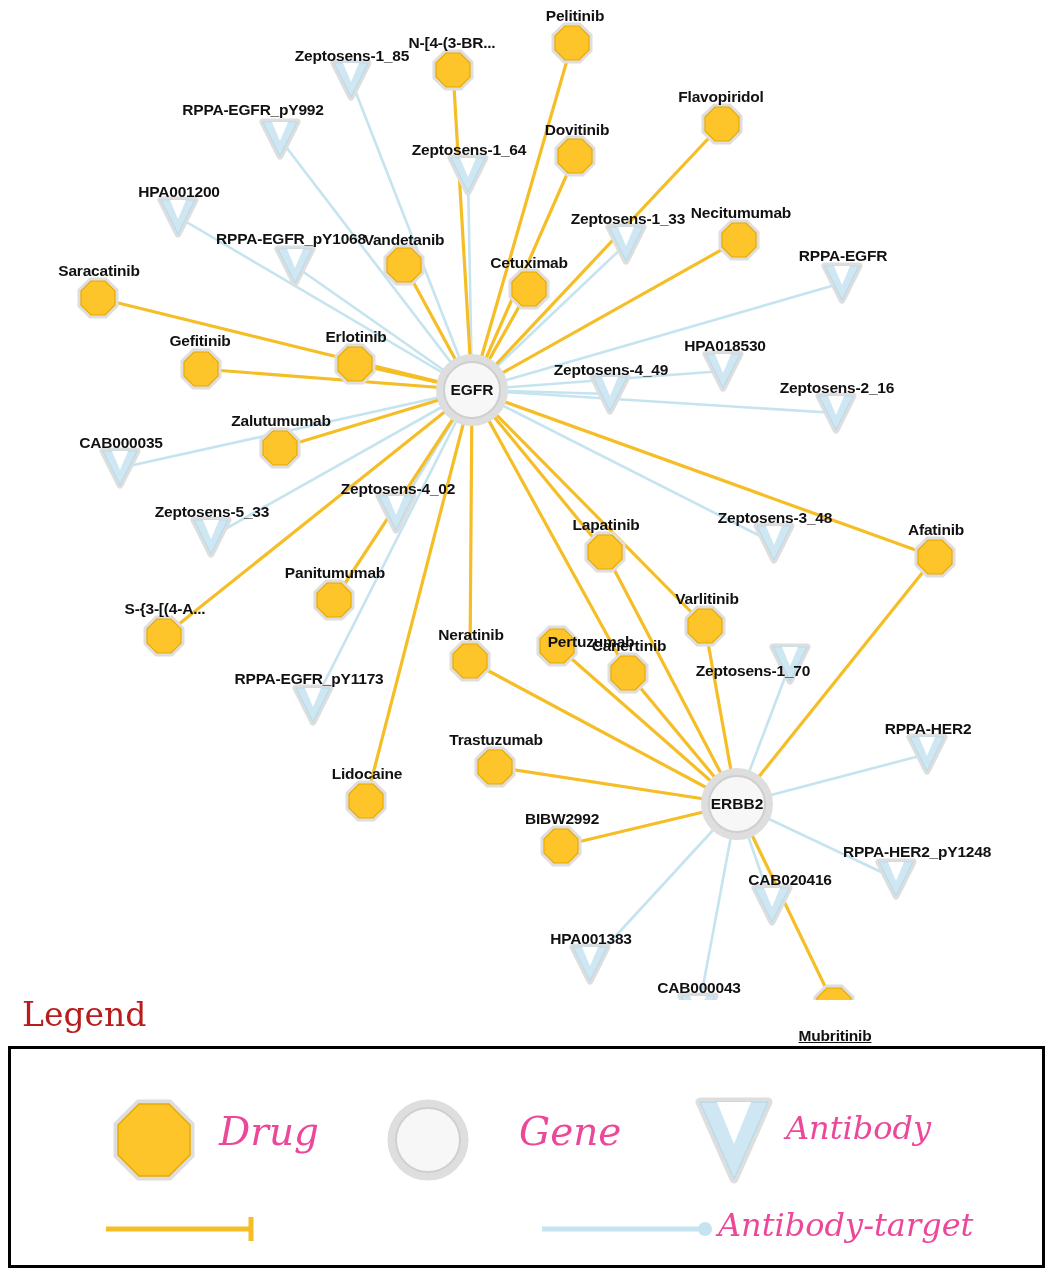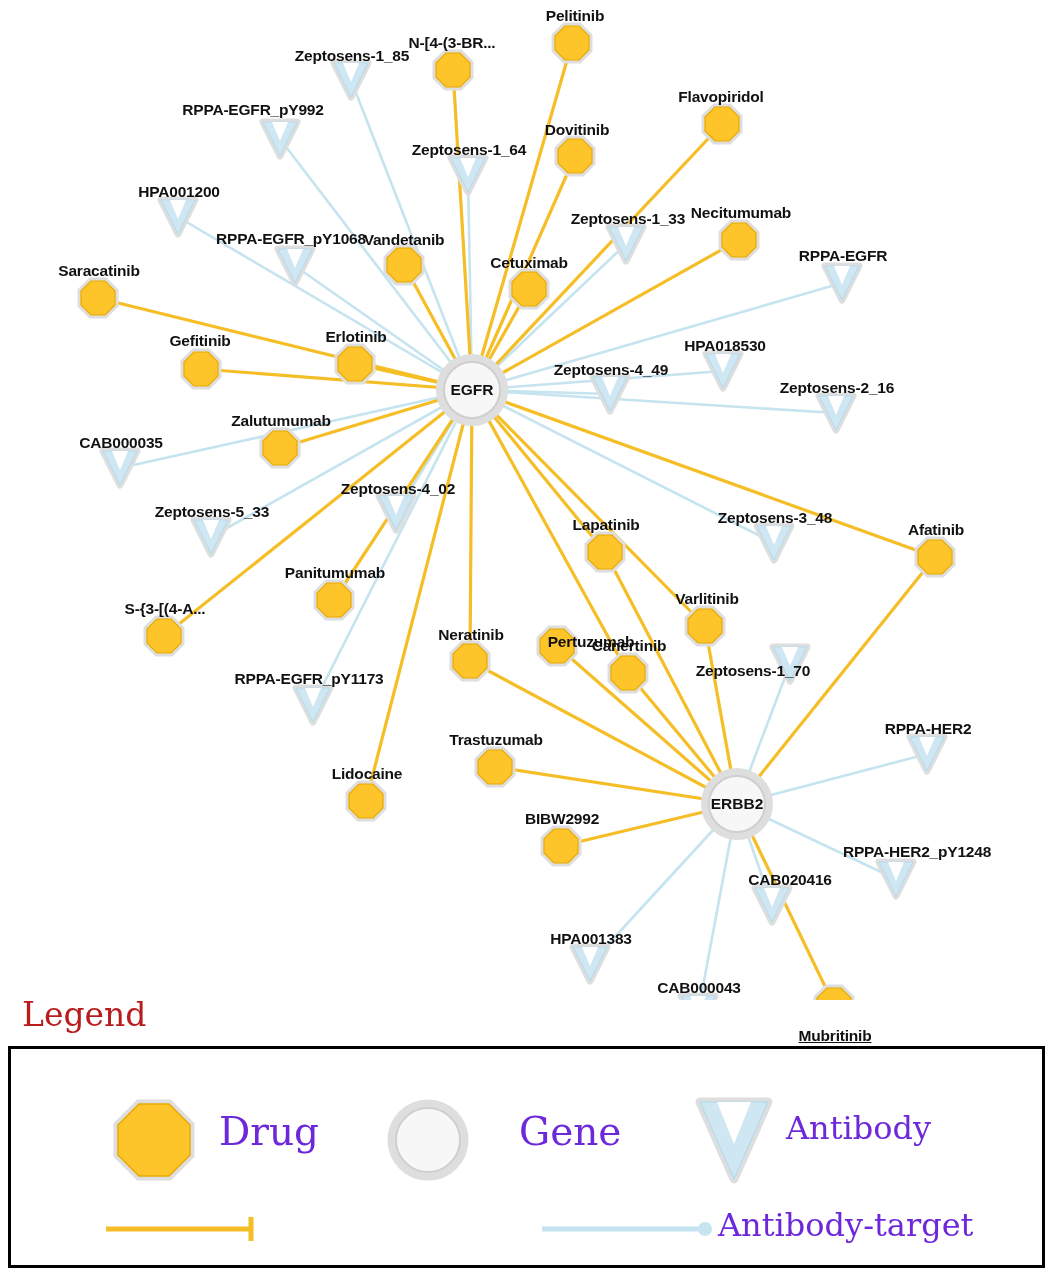--- a/index.html
+++ b/index.html
@@ -56,22 +56,23 @@
     top: 995px;
     font-family: "DejaVu Serif", serif;
     font-size: 33px;
     color: #b91c1c;
     font-weight: normal;
     text-align: center;
   }
   .legend-text {
     position: absolute;
     font-family: "DejaVu Serif", serif;
-    color: #6d28d9;
+    color: #ec4899;
     white-space: nowrap;
+    font-style: italic;
   }
 </style>
 </head>
 <body>
 
 <div id="network">
   <svg id="graph-svg" width="1059" height="1000">
       <g>
         <line x1="351" y1="80" x2="472" y2="390" stroke="#C5E4EF" stroke-width="2.6"></line>
         <line x1="280" y1="139" x2="472" y2="390" stroke="#C5E4EF" stroke-width="2.6"></line>

